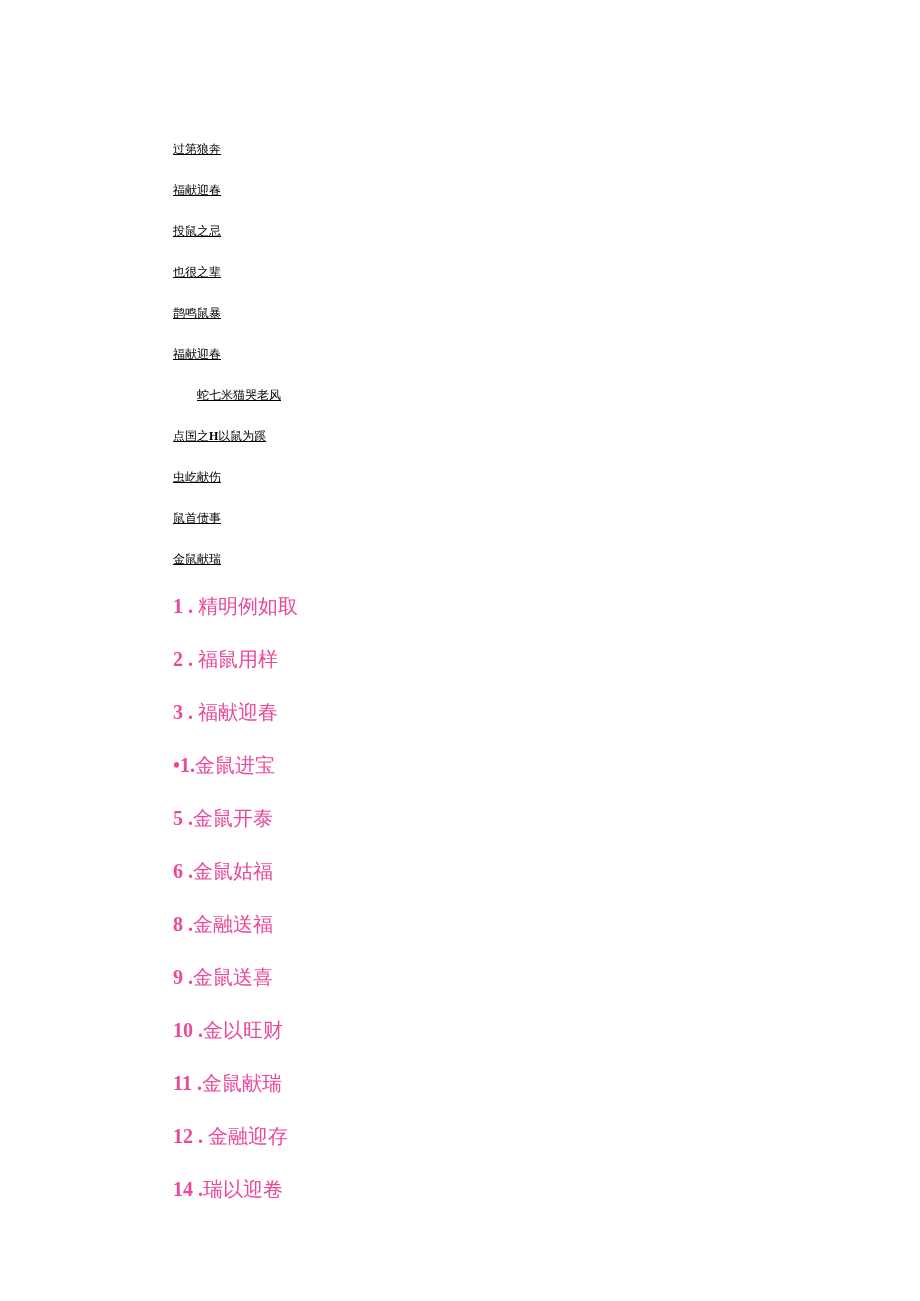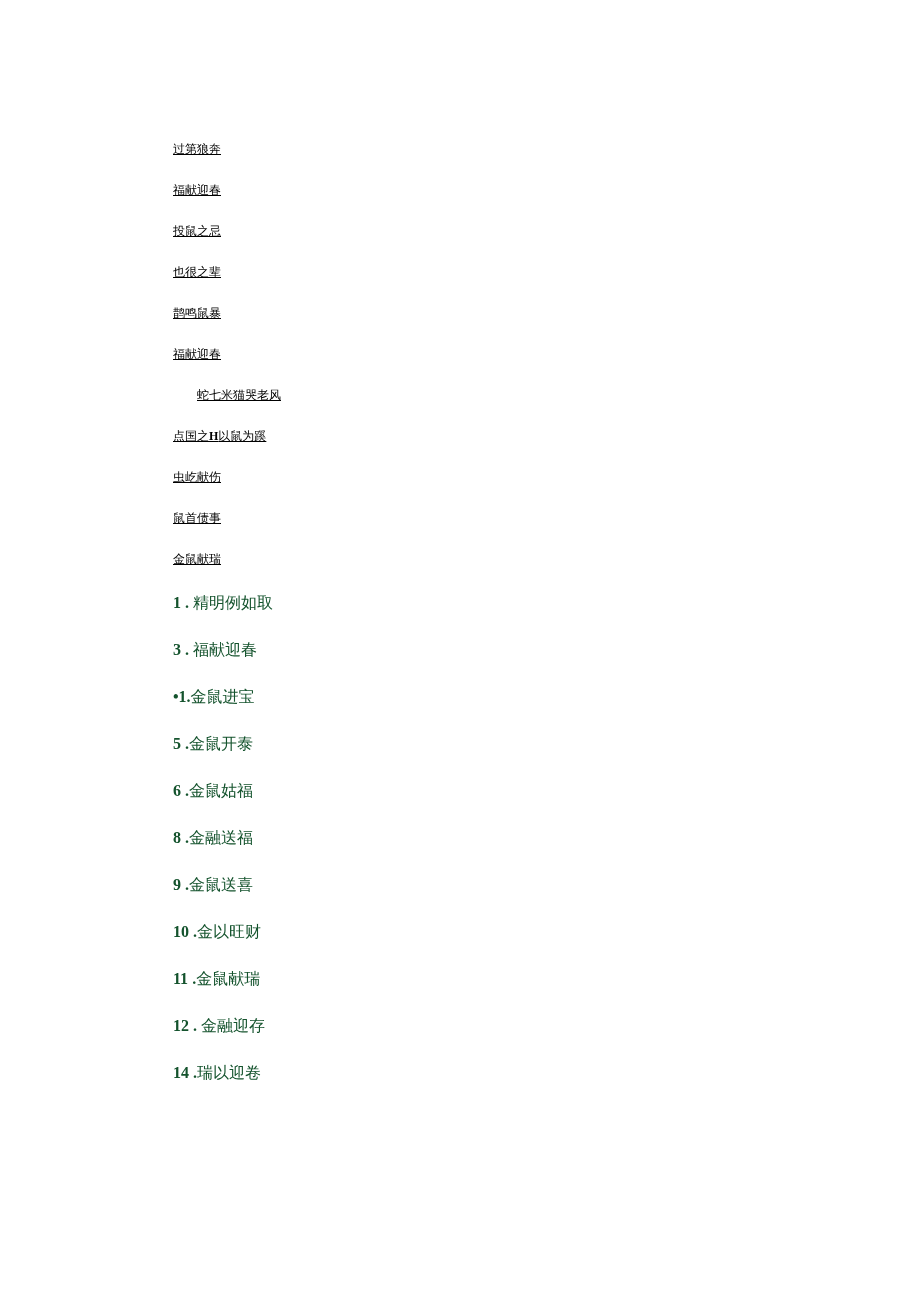--- a/index.html
+++ b/index.html
@@ -18,22 +18,22 @@
       font-size: 12px;
       color: #000000;
       line-height: 1.5;
       margin-bottom: 23px;
       text-decoration: underline;
     }
     .indented {
       padding-left: 24px;
     }
     .list-item {
-      font-size: 16px;
-      color: #14532d;
+      font-size: 20px;
+      color: #ec4899;
       line-height: 1.5;
       margin-bottom: 23px;
     }
     .list-num {
       font-weight: bold;
       font-family: "Times New Roman", serif;
     }
     .list-dot {
       font-weight: bold;
     }
@@ -63,20 +63,23 @@
     <span>点国之</span><span class="bold-h">H</span><span>以鼠为蹊</span>
   </div>
   <div class="text-line">虫屹献伤</div>
   <div class="text-line">鼠首债事</div>
   <div class="text-line">金鼠献瑞</div>
 
   <div class="list-item">
     <span class="list-num">1</span><span class="list-dot">   .</span><span> </span><span class="list-text">精明例如取</span>
   </div>
   <div class="list-item">
+    <span class="list-num">2</span><span class="list-dot">   .</span><span> </span><span class="list-text">福鼠用样</span>
+  </div>
+  <div class="list-item">
     <span class="list-num">3</span><span class="list-dot">   .</span><span> </span><span class="list-text">福献迎春</span>
   </div>
   <div class="list-item">
     <span class="list-num">•1.</span><span class="list-dot"></span><span></span><span class="list-text">金鼠进宝</span>
   </div>
   <div class="list-item">
     <span class="list-num">5</span><span class="list-dot">   .</span><span></span><span class="list-text">金鼠开泰</span>
   </div>
   <div class="list-item">
     <span class="list-num">6</span><span class="list-dot">   .</span><span></span><span class="list-text">金鼠姑福</span>

